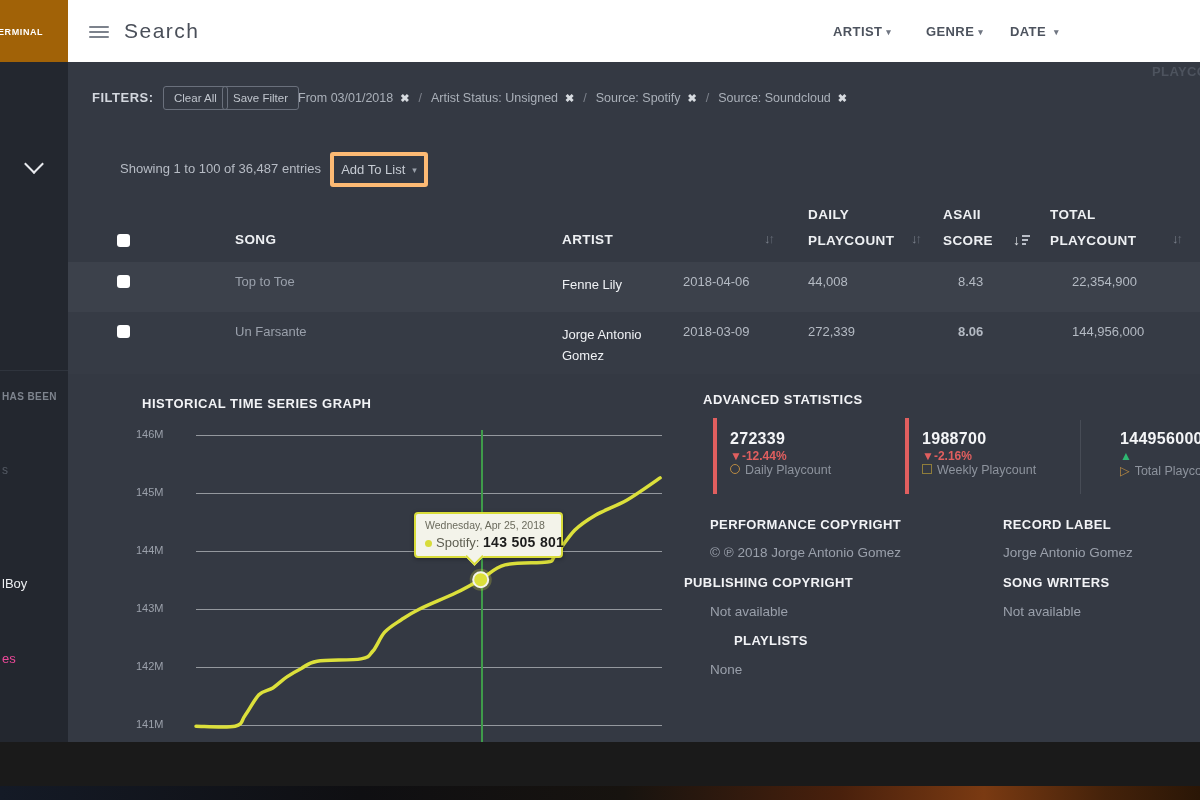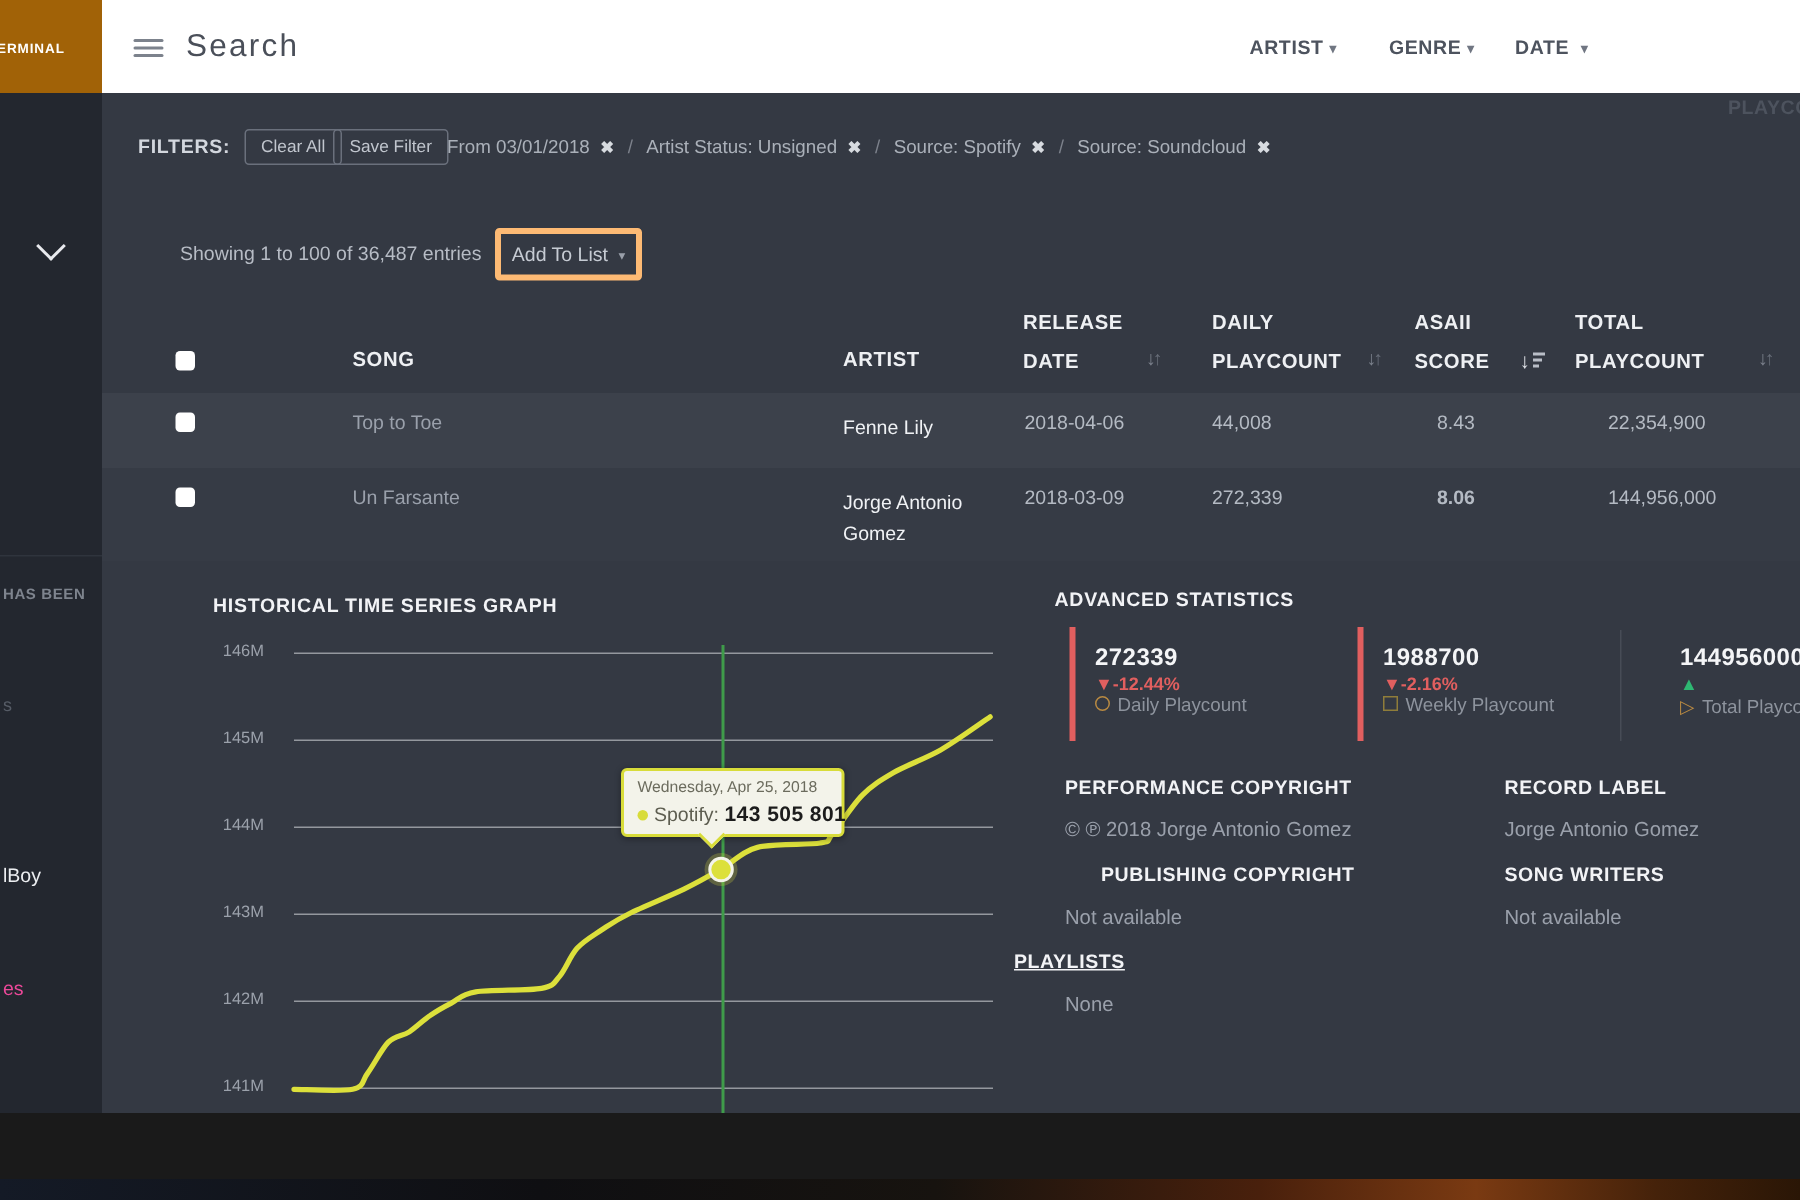--- a/index.html
+++ b/index.html
@@ -44,21 +44,21 @@
   .sort-amt .bars{margin-left:2px;margin-bottom:3px;}
   .sort-amt .bars div{height:2px;background:#b9bec7;margin-top:2px;}
   .row1{position:absolute;left:68px;top:262px;width:1132px;height:50px;background:#3c414b;}
   .row2{position:absolute;left:68px;top:312px;width:1132px;height:62px;background:#363b45;}
   .cell{position:absolute;font-size:13px;color:#b4bac3;}
   .cell.song{color:#9aa0ab;}
   .cell.artist{color:#f0f2f5;width:112px;line-height:21px;}
 
   
   .sec-title{position:absolute;font-size:13px;font-weight:bold;color:#f2f3f6;letter-spacing:.5px;}
-  .ytick{position:absolute;left:136px;width:40px;text-align:right;font-size:11px;color:#9ba1ab;}
+  .ytick{position:absolute;left:136px;width:40px;font-size:11px;color:#9ba1ab;}
   .gl{position:absolute;left:196px;width:466px;height:1px;background:#c8cbd0;opacity:.65;}
   .vline{position:absolute;top:430px;width:2px;height:312px;background:#3f9b4a;}
   .tooltip{position:absolute;left:414px;top:512px;width:128px;background:#f3f3ea;border:2px solid #d8dc3a;border-radius:4px;
            padding:5px 8px 6px 9px;box-shadow:0 1px 4px rgba(0,0,0,.35);z-index:6;}
   .tooltip .tdate{font-size:10.5px;color:#6b6b5d;margin-bottom:3px;white-space:nowrap;}
   .tooltip .tval{font-size:13px;color:#5d5d50;white-space:nowrap;}
   .tooltip .tval b{font-size:14px;color:#1c1c1c;letter-spacing:.3px;}
   .tooltip .dot{display:inline-block;width:7px;height:7px;border-radius:50%;background:#d8dc3a;margin-right:4px;}
   .tooltip .ptr{position:absolute;left:52px;bottom:-7px;width:11px;height:11px;background:#f3f3ea;
                 border-right:2px solid #d8dc3a;border-bottom:2px solid #d8dc3a;transform:rotate(45deg);}
@@ -123,21 +123,20 @@
     <span class="chip-sep">/</span>
     <span class="chip"><span>Source: Soundcloud</span><span class="x">✖</span></span>
   </div>
 
   <div class="showing">Showing 1 to 100 of 36,487 entries</div>
   <button class="addlist"><span>Add To List</span><span class="caret">▾</span></button>
 
   <div class="checkbox" style="left:117px;top:234px;"></div>
   <div class="th" style="left:235px;top:227px;">SONG</div>
   <div class="th" style="left:562px;top:227px;">ARTIST</div>
-  <div class="th" style="left:682px;top:202px;width:78px;">RELEASE DATE</div>
   <div class="sort" style="left:764px;top:231px;"><span>↓</span><span style="color:#666c77;">↑</span></div>
   <div class="th" style="left:808px;top:202px;width:110px;">DAILY PLAYCOUNT</div>
   <div class="sort" style="left:911px;top:231px;"><span>↓</span><span style="color:#666c77;">↑</span></div>
   <div class="th" style="left:943px;top:202px;width:70px;">ASAII SCORE</div>
   <div class="sort-amt" style="left:1013px;top:232px;">
     <span class="ar">↓</span>
     <span class="bars">
         <div style="width:8px;"></div>
         <div style="width:6px;"></div>
         <div style="width:4px;"></div>
@@ -210,23 +209,23 @@
   <div class="stat-div"></div>
 
   <div class="card" style="left:1120px;width:160px;">
     <div class="val" style="left:0;">144956000</div>
     <div class="chg" style="left:0;color:#2eb872;"><span>▲</span><span></span></div>
     <div class="lbl" style="left:0;"><span class="ic-tri">▷</span><span>Total Playcount</span></div>
   </div>
 
   <div class="dh" style="left:710px;top:517px;text-align:center;">PERFORMANCE COPYRIGHT</div>
   <div class="dv" style="left:710px;top:545px;">© ℗ 2018 Jorge Antonio Gomez</div>
-  <div class="dh" style="left:722px;top:575px;padding-left:12px;">PUBLISHING COPYRIGHT</div>
+  <div class="dh" style="left:672px;top:575px;padding-left:12px;">PUBLISHING COPYRIGHT</div>
   <div class="dv" style="left:710px;top:604px;">Not available</div>
-  <div class="dh" style="left:676px;top:633px;text-decoration:underline;">PLAYLISTS</div>
+  <div class="dh" style="left:734px;top:633px;">PLAYLISTS</div>
   <div class="dv" style="left:710px;top:662px;">None</div>
   <div class="dh" style="left:1003px;top:517px;">RECORD LABEL</div>
   <div class="dv" style="left:1003px;top:545px;">Jorge Antonio Gomez</div>
   <div class="dh" style="left:1003px;top:575px;">SONG WRITERS</div>
   <div class="dv" style="left:1003px;top:604px;">Not available</div>
 
   <div class="player">
     
     
     

